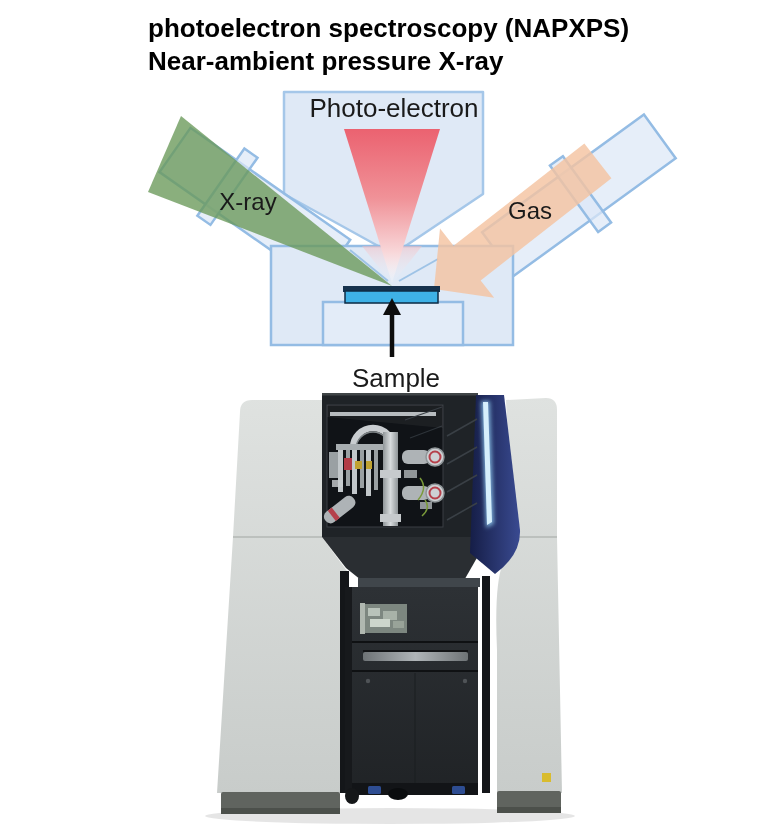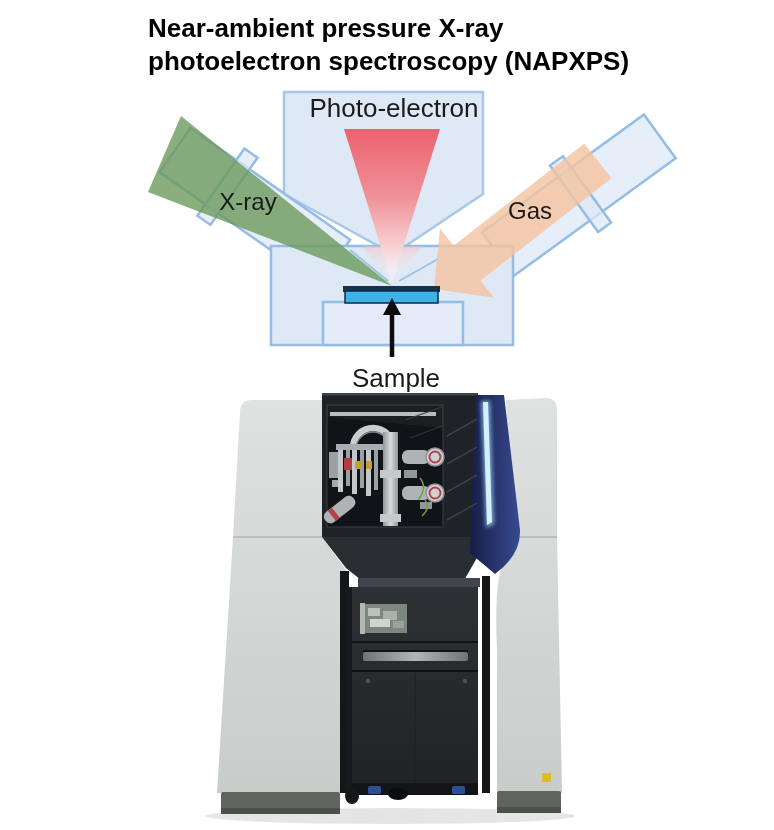--- a/index.html
+++ b/index.html
@@ -8,22 +8,22 @@
   .page-title{position:absolute;left:148px;top:12px;font-size:26px;line-height:33px;
               font-weight:700;color:#000;white-space:nowrap;}
   .page-title span{display:block;}
   svg{position:absolute;left:0;top:0;}
   text{font-family:"Liberation Sans",sans-serif;}
 </style>
 </head>
 <body>
 
 <div class="page-title">
+  <span>photoelectron spectroscopy (NAPXPS)</span>
   <span>Near-ambient pressure X-ray</span>
-  <span>photoelectron spectroscopy (NAPXPS)</span>
 </div>
 
 <svg width="774" height="830" viewBox="0 0 774 830">
   <defs>
     <linearGradient id="coneGrad" gradientUnits="userSpaceOnUse" x1="0" y1="129" x2="0" y2="283">
       <stop offset="0" stop-color="#eb6270"></stop>
       <stop offset="0.45" stop-color="#f09298"></stop>
       <stop offset="0.8" stop-color="#f8d7d9"></stop>
       <stop offset="1" stop-opacity="0.15" stop-color="#ffffff"></stop>
     </linearGradient>

